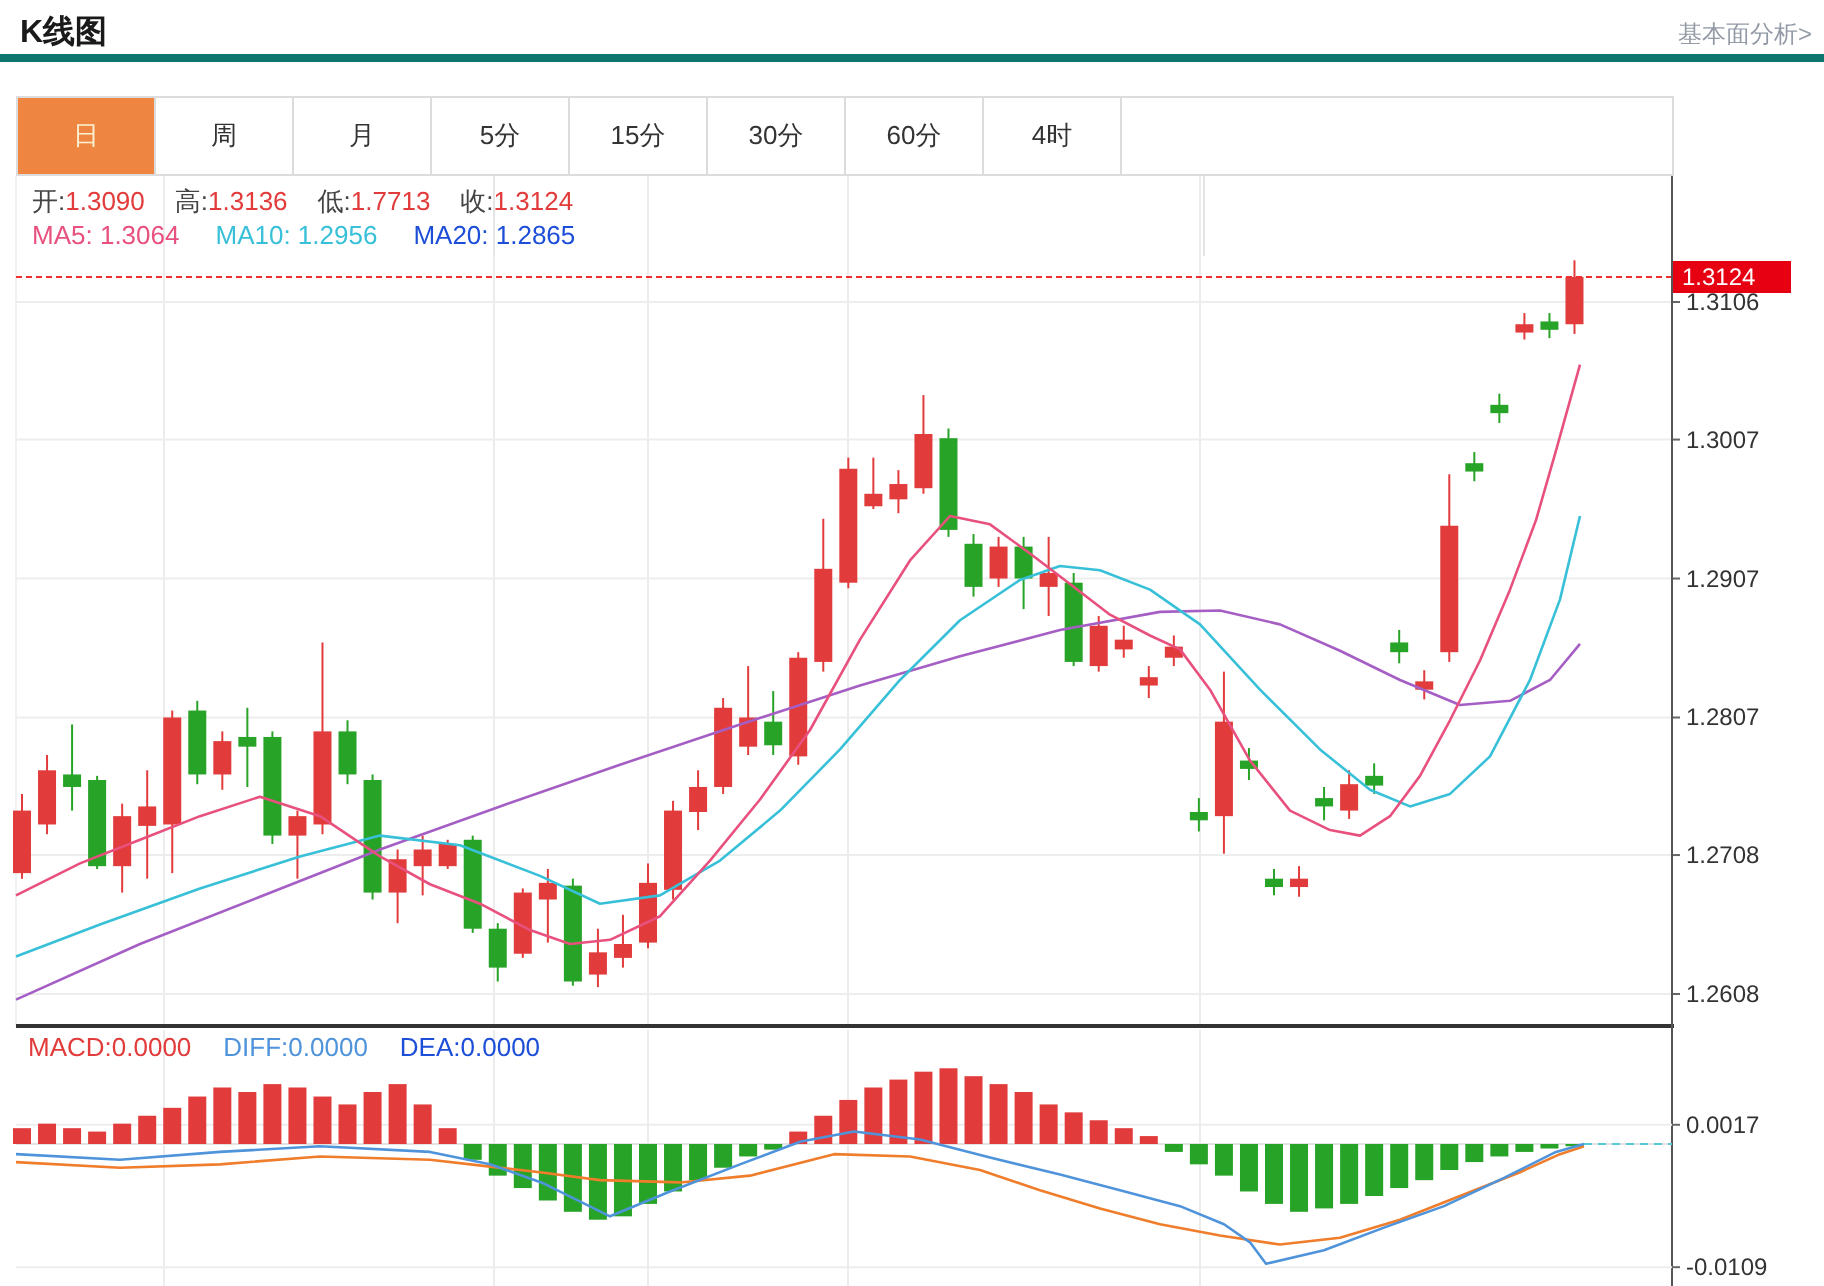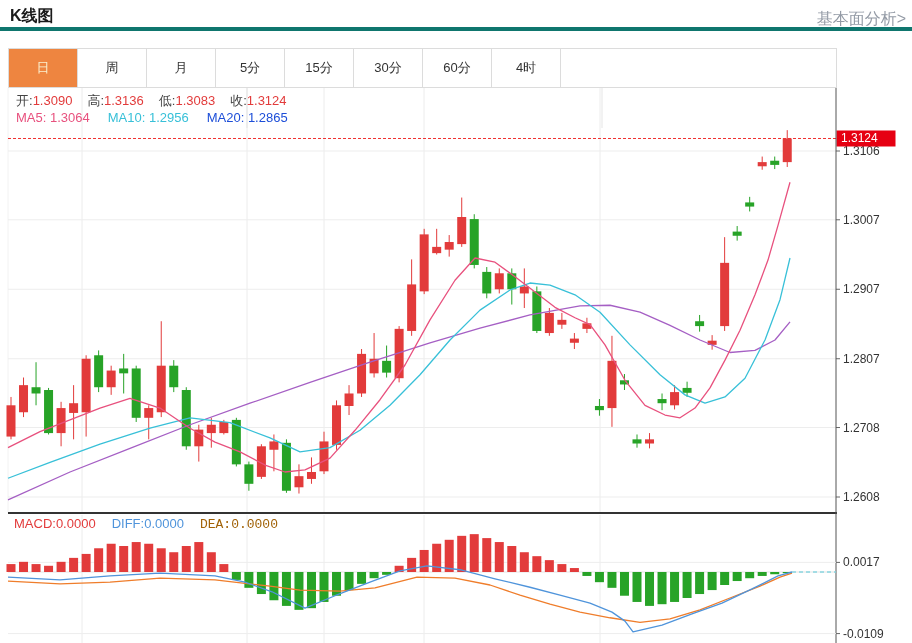--- a/index.html
+++ b/index.html
@@ -3,41 +3,41 @@
 <meta charset="utf-8">
 <style>
   * { margin:0; padding:0; box-sizing:border-box; }
   html,body { width:912px; height:643px; overflow:hidden; background:#fff;
     font-family:"Liberation Sans","DejaVu Sans",sans-serif; }
   #stage { position:relative; width:912px; height:643px; background:#fff; }
 
   .hdr { position:absolute; top:0; left:0; width:912px; height:31px;
          border-bottom:4px solid #0f766e; }
   .hdr .ttl { position:absolute; left:10px; top:6px; font-size:16px; font-weight:bold; color:#1a1a1a; }
-  .hdr .lnk { position:absolute; right:6px; top:9px; font-size:16px; color:#939aa5; text-decoration:none; cursor:pointer;text-align:center; }
+  .hdr .lnk { position:absolute; right:6px; top:9px; font-size:12px; color:#939aa5; text-decoration:none; cursor:pointer;text-align:center; }
 
   .tabbar { position:absolute; left:8px; top:48px; width:829px; height:40px;
             display:flex; border:1px solid #dcdcdc; border-left:1px solid #dcdcdc; }
   .tab { width:69px; height:38px; line-height:38px; text-align:center; font-size:13px;
          color:#333; border-right:1px solid #dcdcdc; background:#fff; cursor:pointer; flex:none; }
   .tab.active { background:#ee8540; color:#faf0cf; }
   .tab-fill { flex:1; border-right:none; }
 
   .row1 { position:absolute; left:16px; top:92px; font-size:13px; z-index:3; white-space:nowrap; }
   .row2 { position:absolute; left:16px; top:110px; font-size:13px; z-index:3; white-space:nowrap; }
   .row1 .lab { color:#444; }
   .row1 .val { color:#e23b3b; margin-right:15px; }
   .row2 .ma5 { color:#e8517e; margin-right:18px; }
   .row2 .ma10 { color:#38c0d8; margin-right:18px; }
   .row2 .ma20 { color:#1d4ed8; }
 
   .macdrow { position:absolute; left:14px; top:516px; font-size:13px; z-index:3; white-space:nowrap; }
   .macdrow .m { color:#e23b3b; margin-right:16px; }
   .macdrow .d { color:#4f94db; margin-right:16px; }
-  .macdrow .e { color:#a16207;font-family:Liberation Mono, monospace; }
+  .macdrow .e { color:#1d4ed8; }
 
   #chart-svg { position:absolute; left:0; top:0; z-index:1; }
 </style>
 </head>
 <body>
 
 <div id="stage">
   <div class="hdr">
     <span class="ttl">K线图</span>
     <a class="lnk">基本面分析&gt;</a>
@@ -49,21 +49,21 @@
     <div class="tab">月</div>
     <div class="tab">5分</div>
     <div class="tab">15分</div>
     <div class="tab">30分</div>
     <div class="tab">60分</div>
     <div class="tab">4时</div>
     <div class="tab tab-fill"></div>
   </div>
 
   <div class="row1">
-    <span class="lab">开:</span><span class="val">1.3090</span><span class="lab">高:</span><span class="val">1.3136</span><span class="lab">低:</span><span class="val">1.3083</span><span class="lab">收:</span><span class="val">1.3124</span>
+    <span class="lab">开:</span><span class="val">1.3090</span><span class="lab">高:</span><span class="val">1.3136</span><span class="lab">低:</span><span class="val">1.7713</span><span class="lab">收:</span><span class="val">1.3124</span>
   </div>
   <div class="row2">
     <span class="ma5"><span>MA5: </span><span>1.3064</span></span><span class="ma10"><span>MA10: </span><span>1.2956</span></span><span class="ma20"><span>MA20: </span><span>1.2865</span></span>
   </div>
 
   <div class="macdrow">
     <span class="m"><span>MACD:</span><span>0.0000</span></span><span class="d"><span>DIFF:</span><span>0.0000</span></span><span class="e"><span>DEA:</span><span>0.0000</span></span>
   </div>
 
   <svg id="chart-svg" width="912" height="643" viewBox="0 0 912 643">

